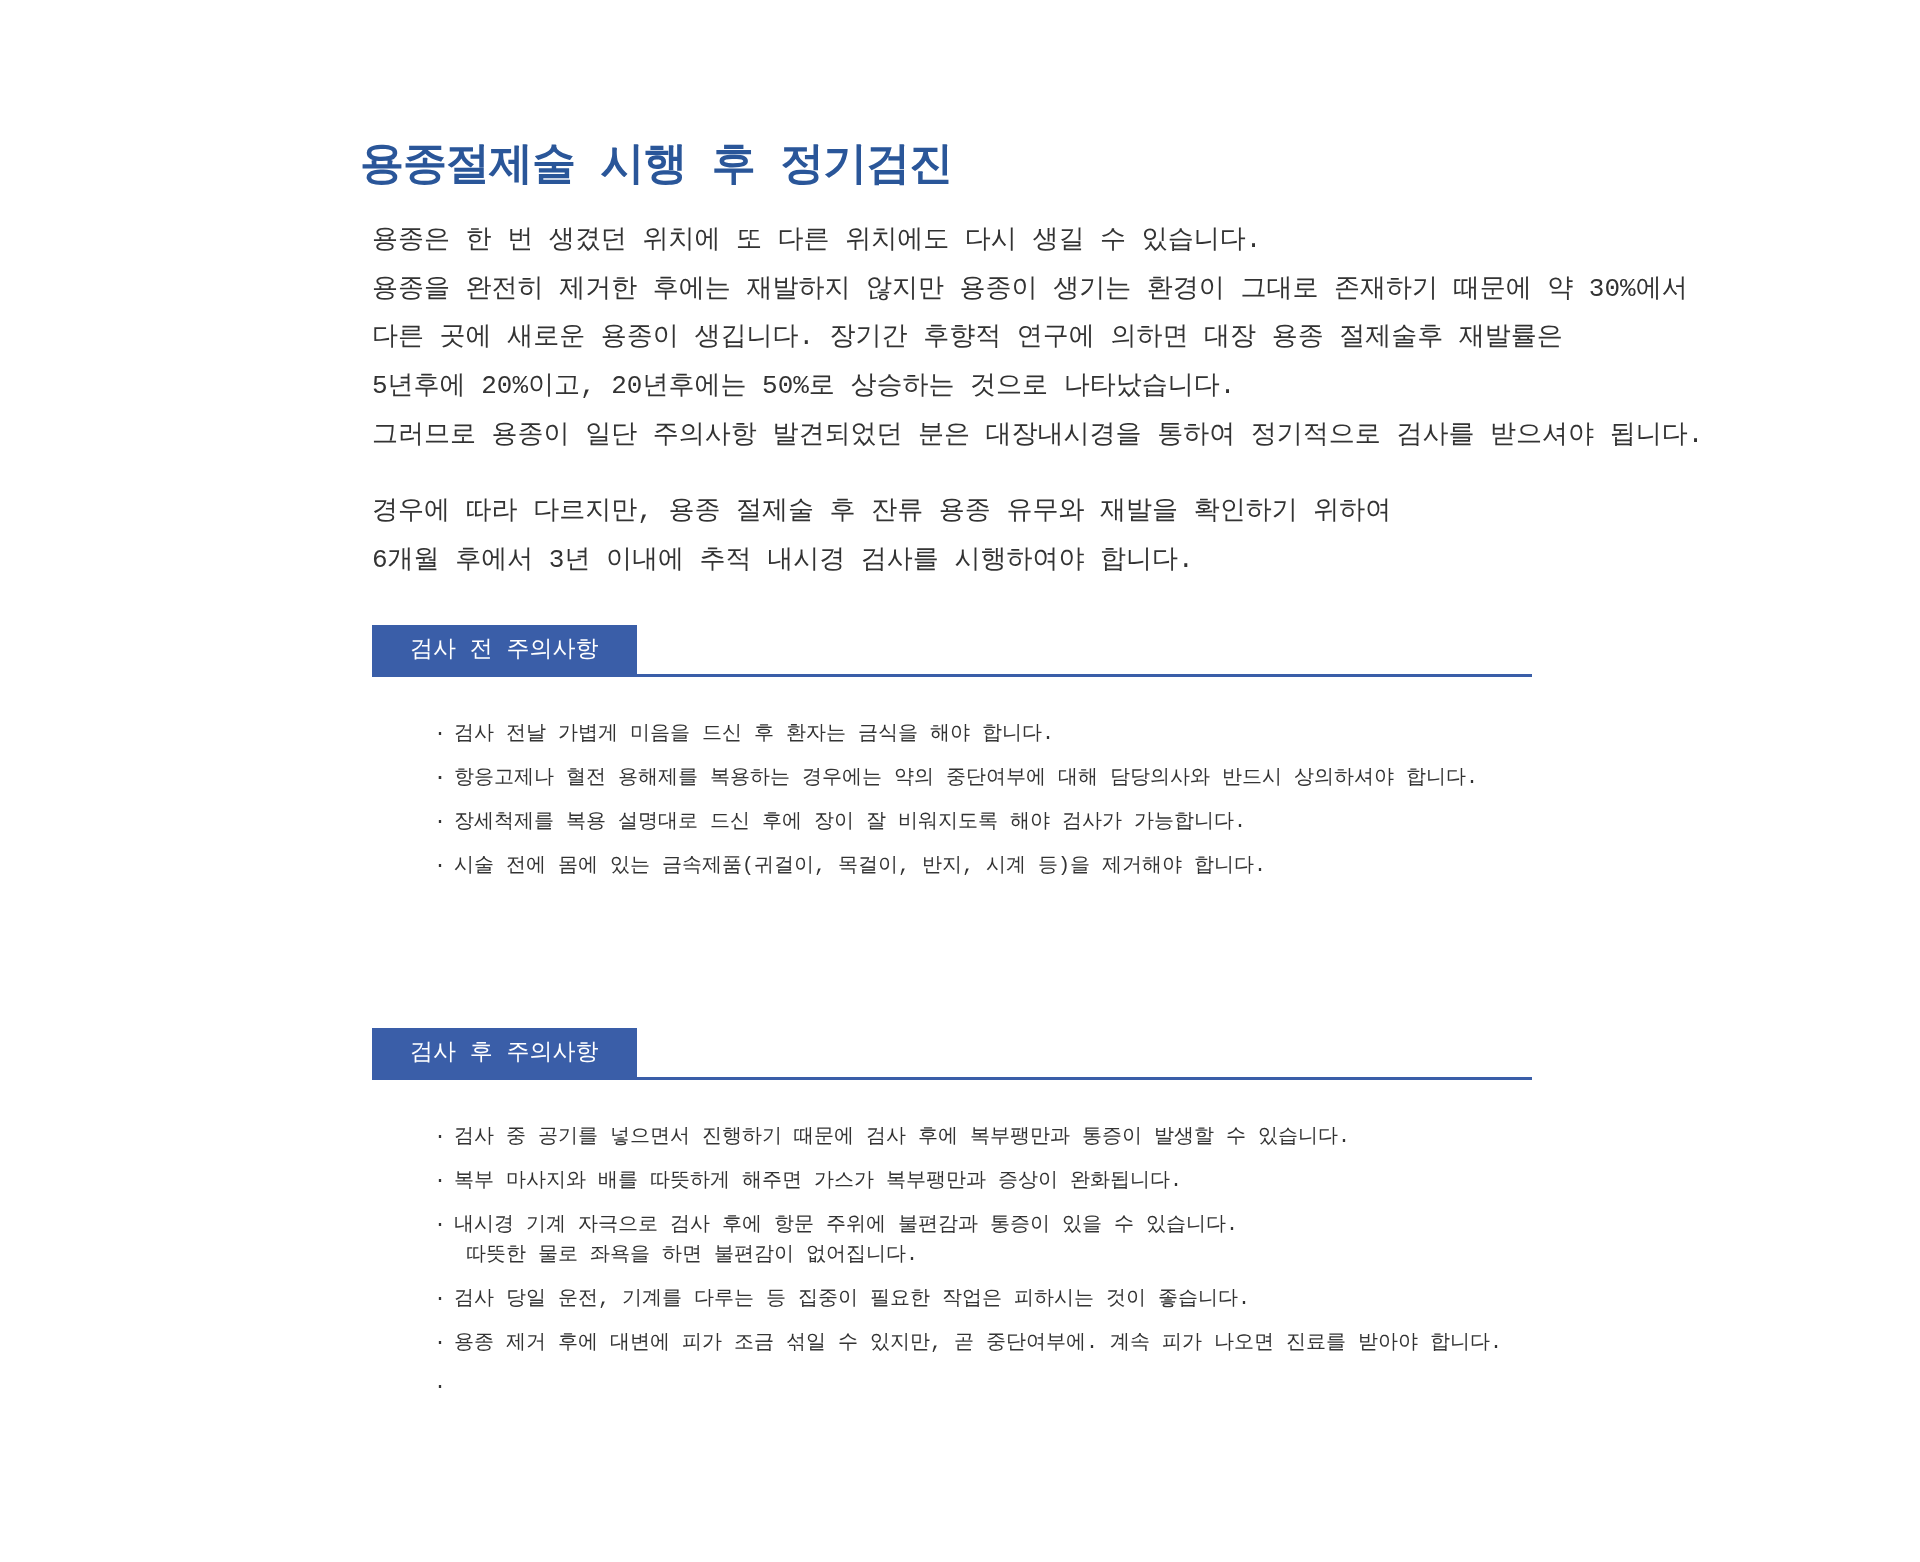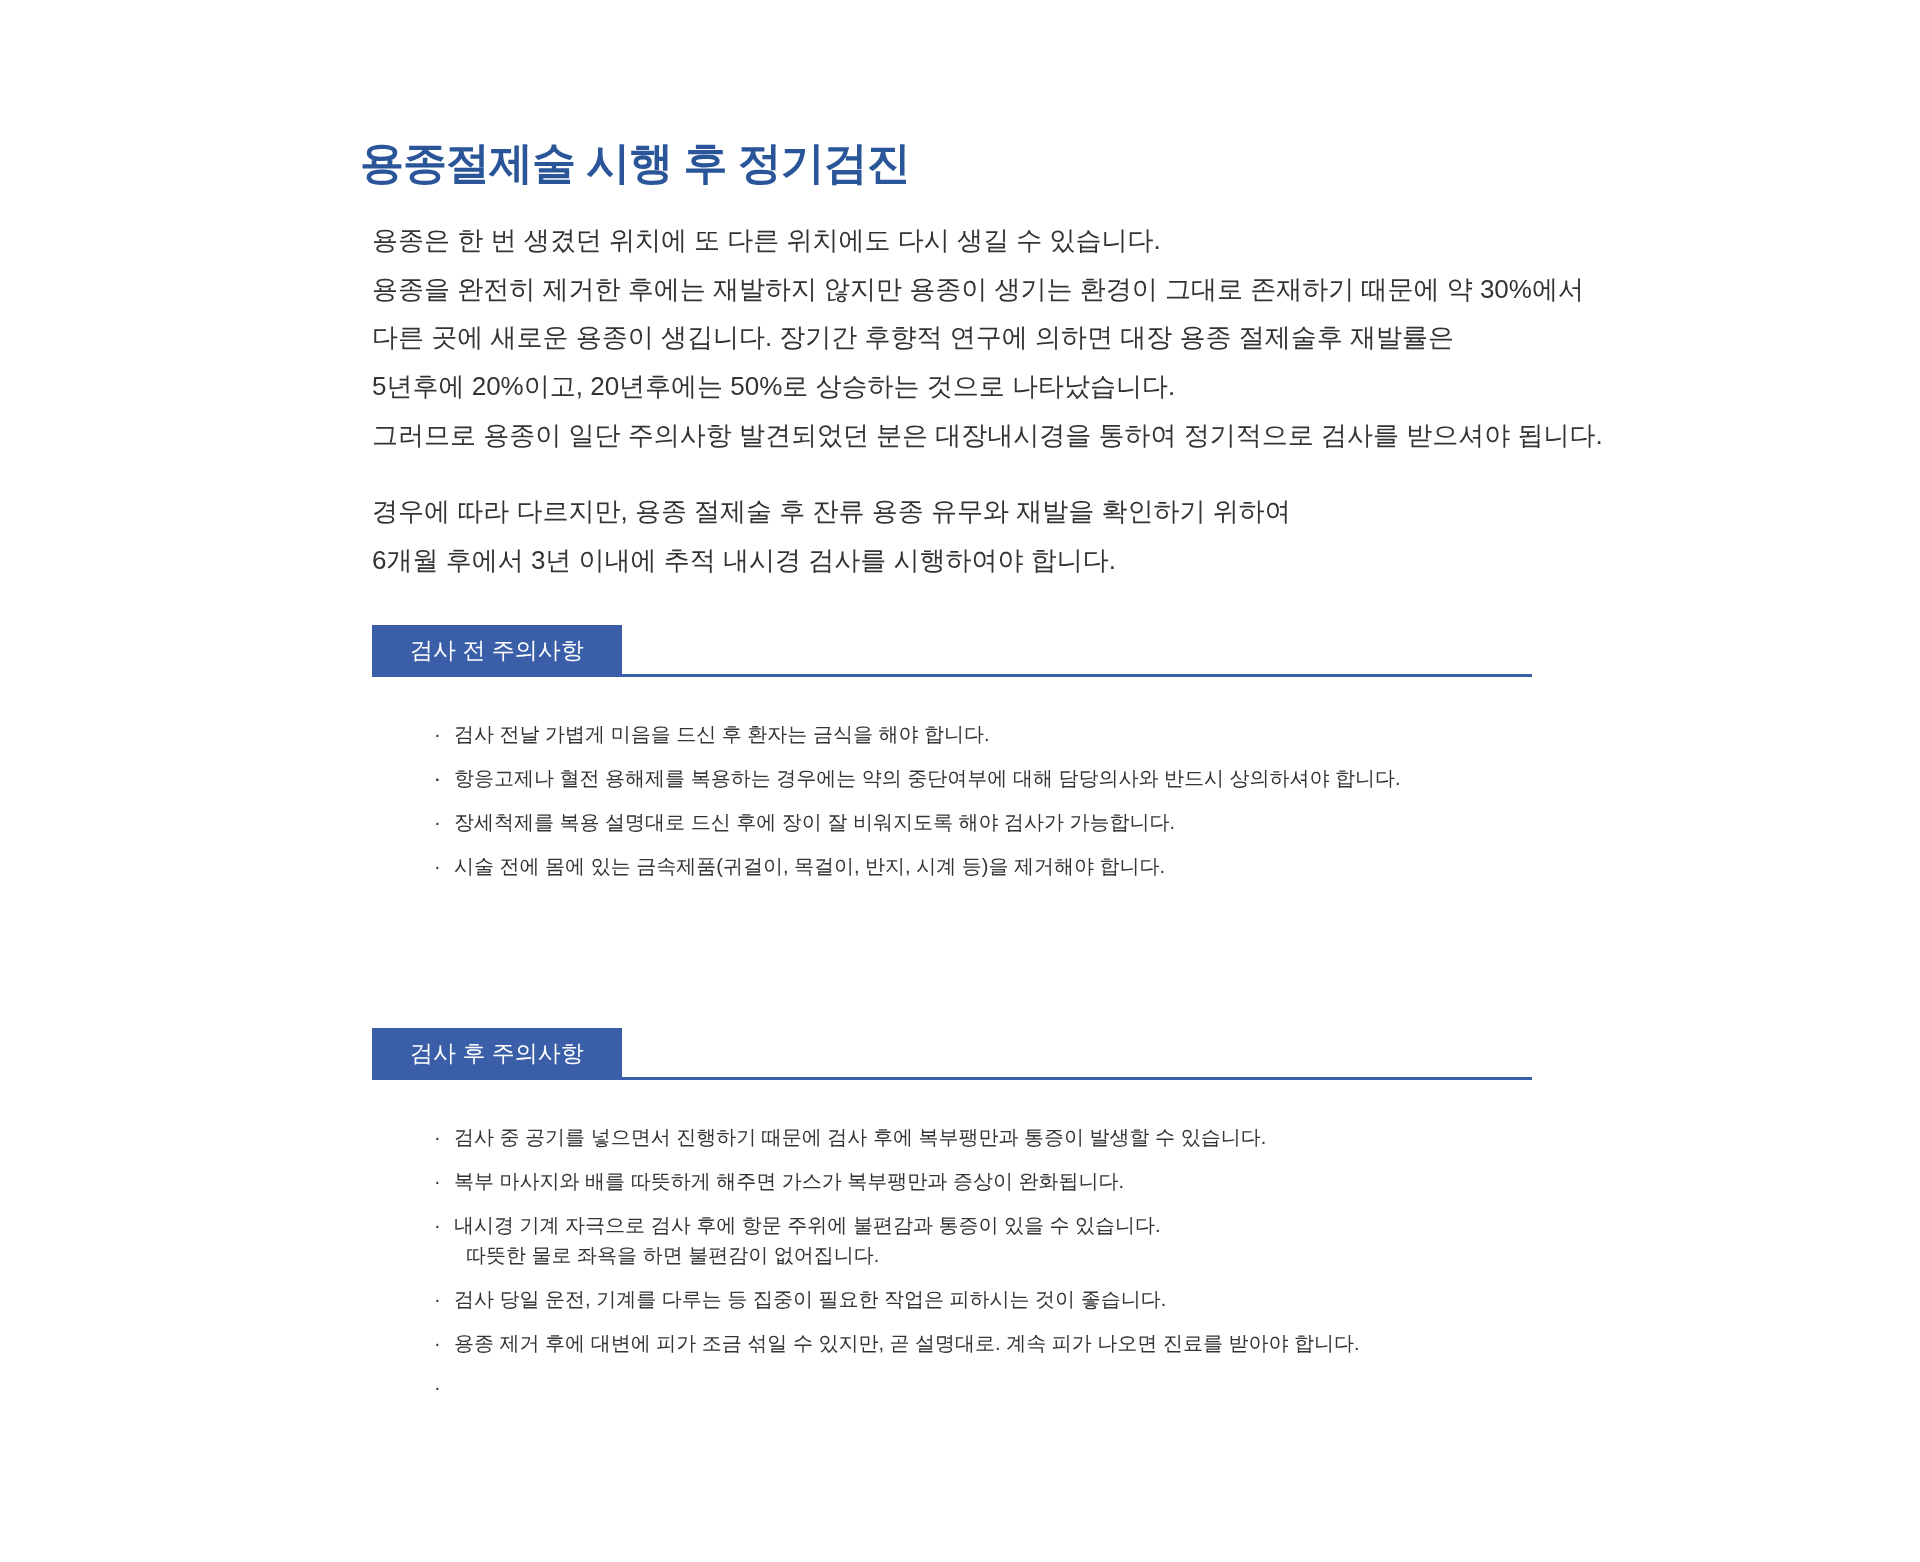--- a/index.html
+++ b/index.html
@@ -12,20 +12,21 @@
     height: 1562px;
     font-family: "Liberation Sans", sans-serif;
     color: #2b2b2b;
     -webkit-font-smoothing: antialiased;
   }
   .page {
     position: relative;
     width: 1632px;
     height: 1562px;
     box-sizing: border-box;
+    font-family: Liberation Mono, monospace;
   }
   .page-title {
     position: absolute;
     left: 360px;
     top: 105px;
     font-size: 44px;
     font-weight: bold;
     color: #2a5699;
     letter-spacing: -1px;
     white-space: nowrap;
@@ -172,21 +173,21 @@
         <span class="dot">·</span>
         <span>내시경 기계 자극으로 검사 후에 항문 주위에 불편감과 통증이 있을 수 있습니다.</span>
         <span class="sub">따뜻한 물로 좌욕을 하면 불편감이 없어집니다.</span>
       </div>
       <div class="bullet">
         <span class="dot">·</span>
         <span>검사 당일 운전, 기계를 다루는 등 집중이 필요한 작업은 피하시는 것이 좋습니다.</span>
       </div>
       <div class="bullet">
         <span class="dot">·</span>
-        <span>용종 제거 후에 대변에 피가 조금 섞일 수 있지만, 곧 설명대로. 계속 피가 나오면 진료를 받아야 합니다.</span>
+        <span>용종 제거 후에 대변에 피가 조금 섞일 수 있지만, 곧 중단여부에. 계속 피가 나오면 진료를 받아야 합니다.</span>
       </div>
       <div class="bullet">
         <span class="dot">·</span>
       </div>
     </div>
   </div>
 
 </div>
 
 </body></html>

